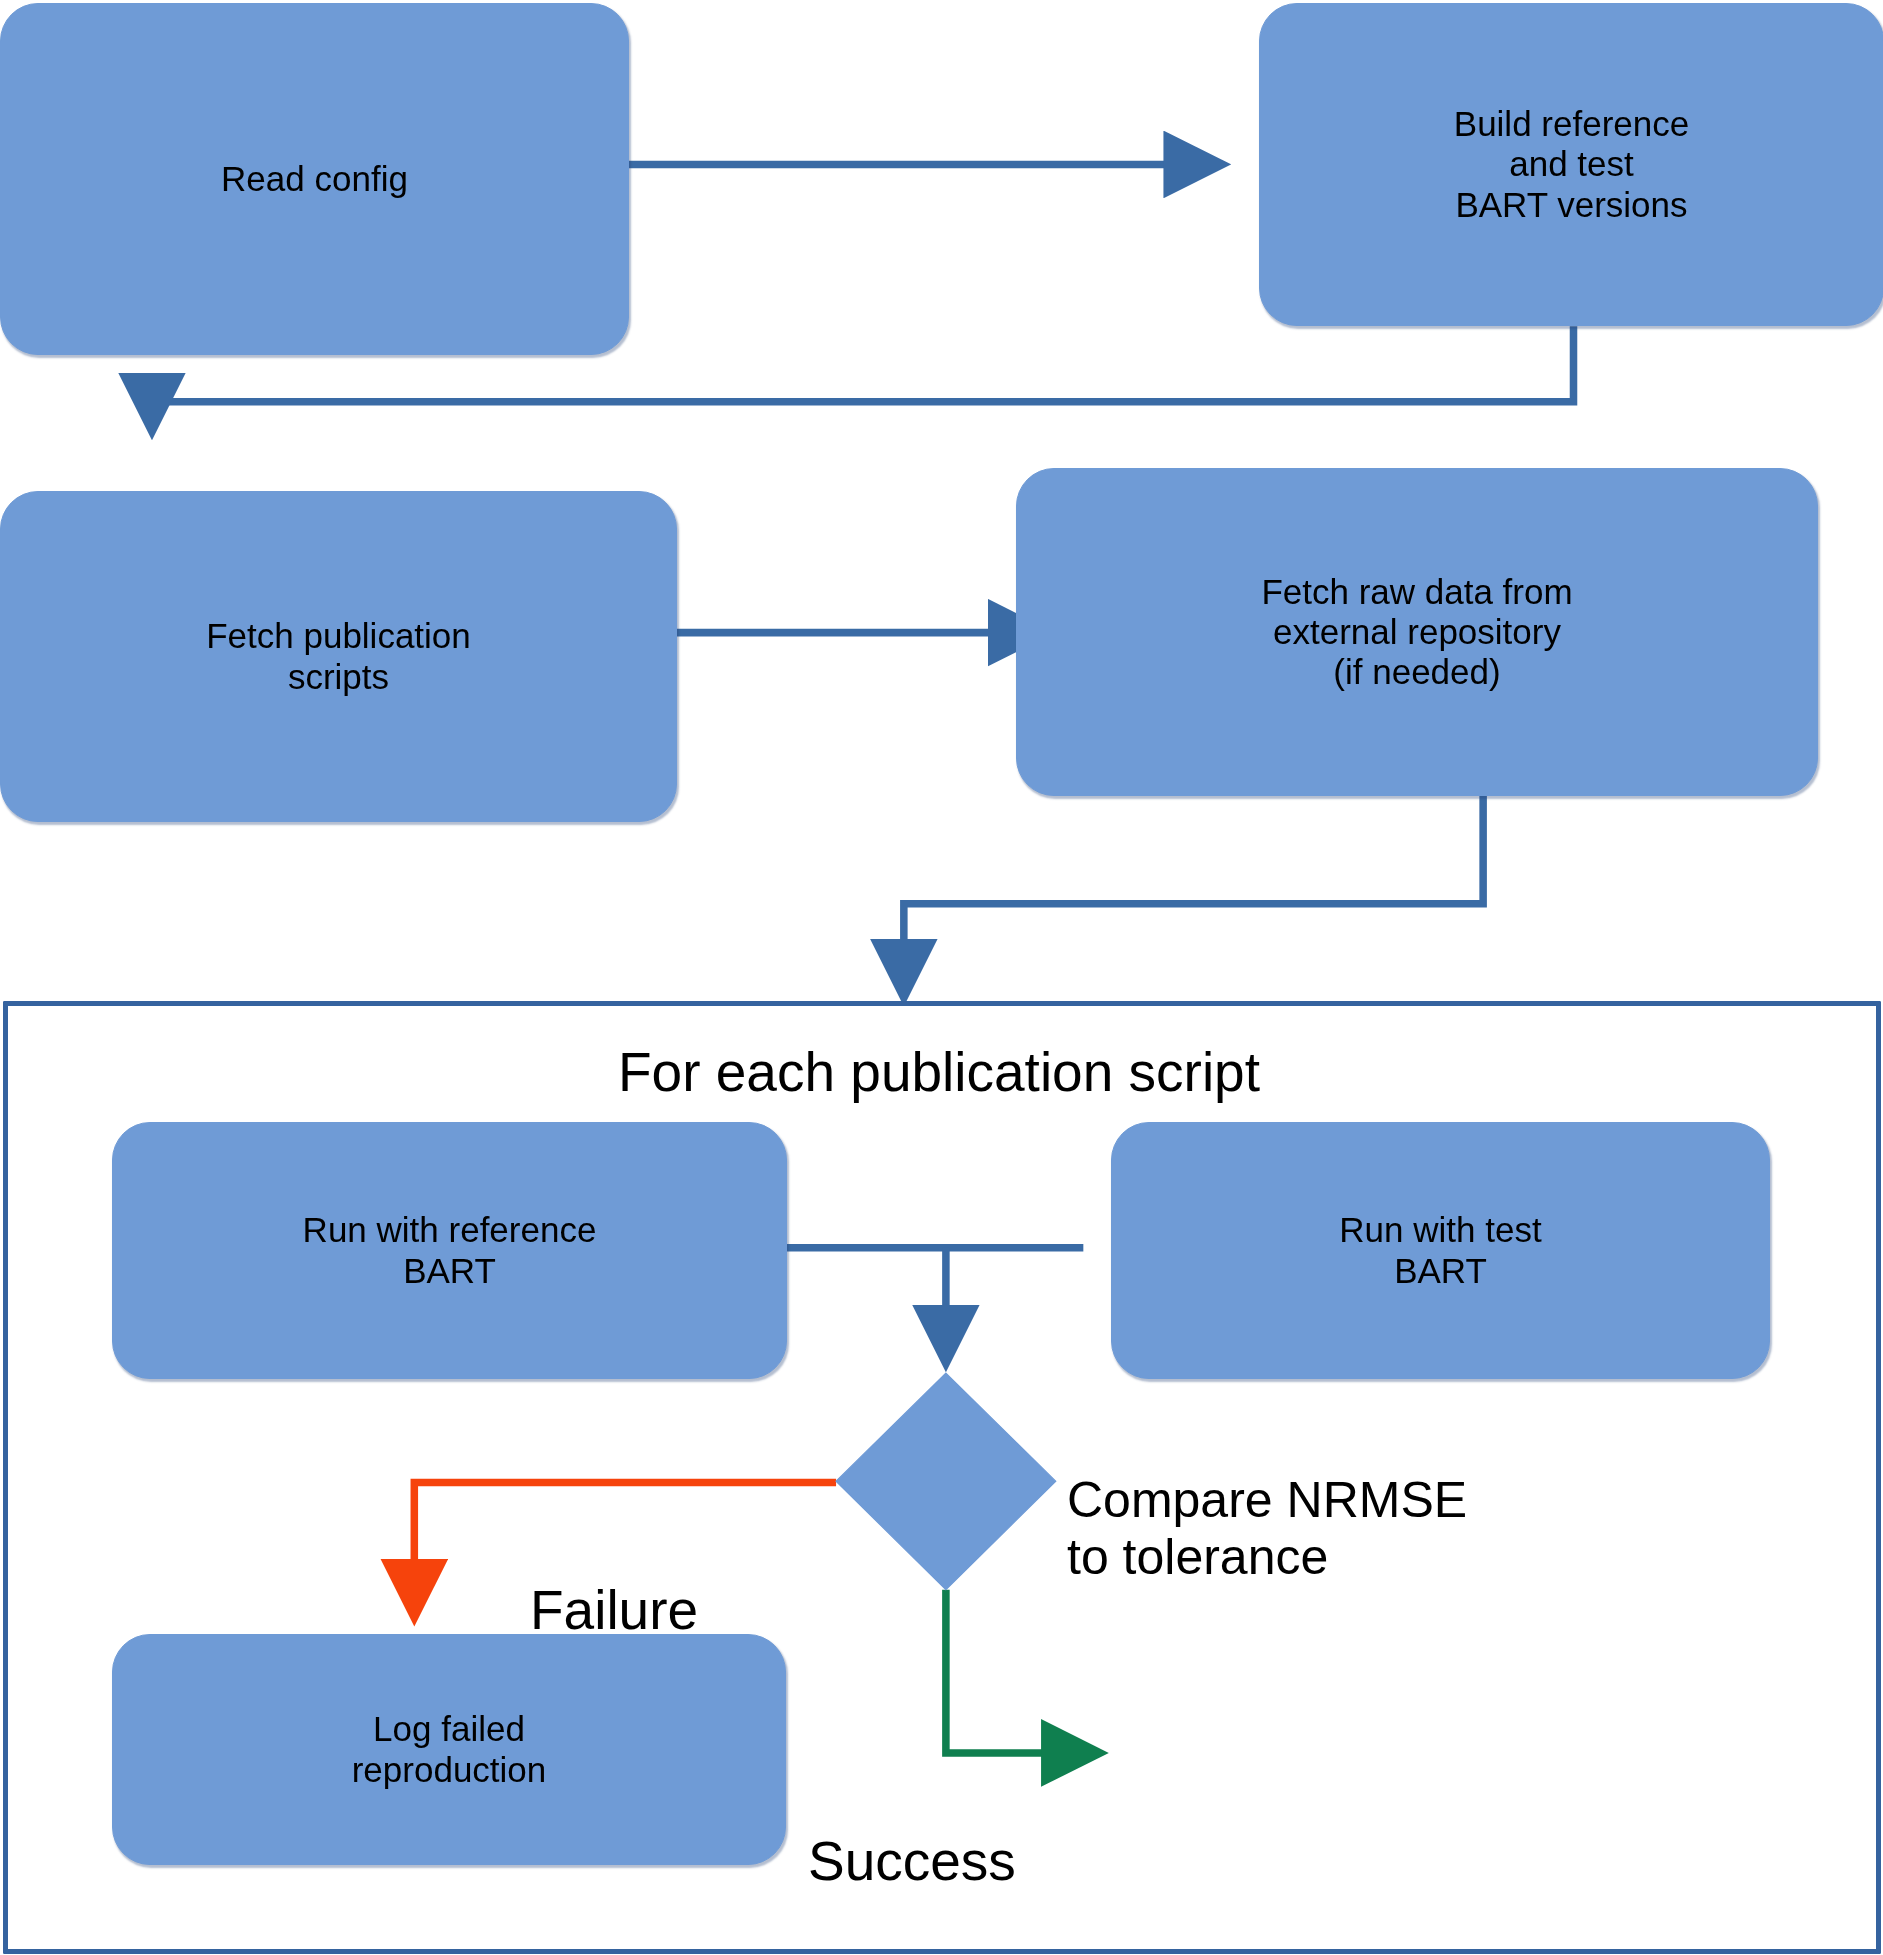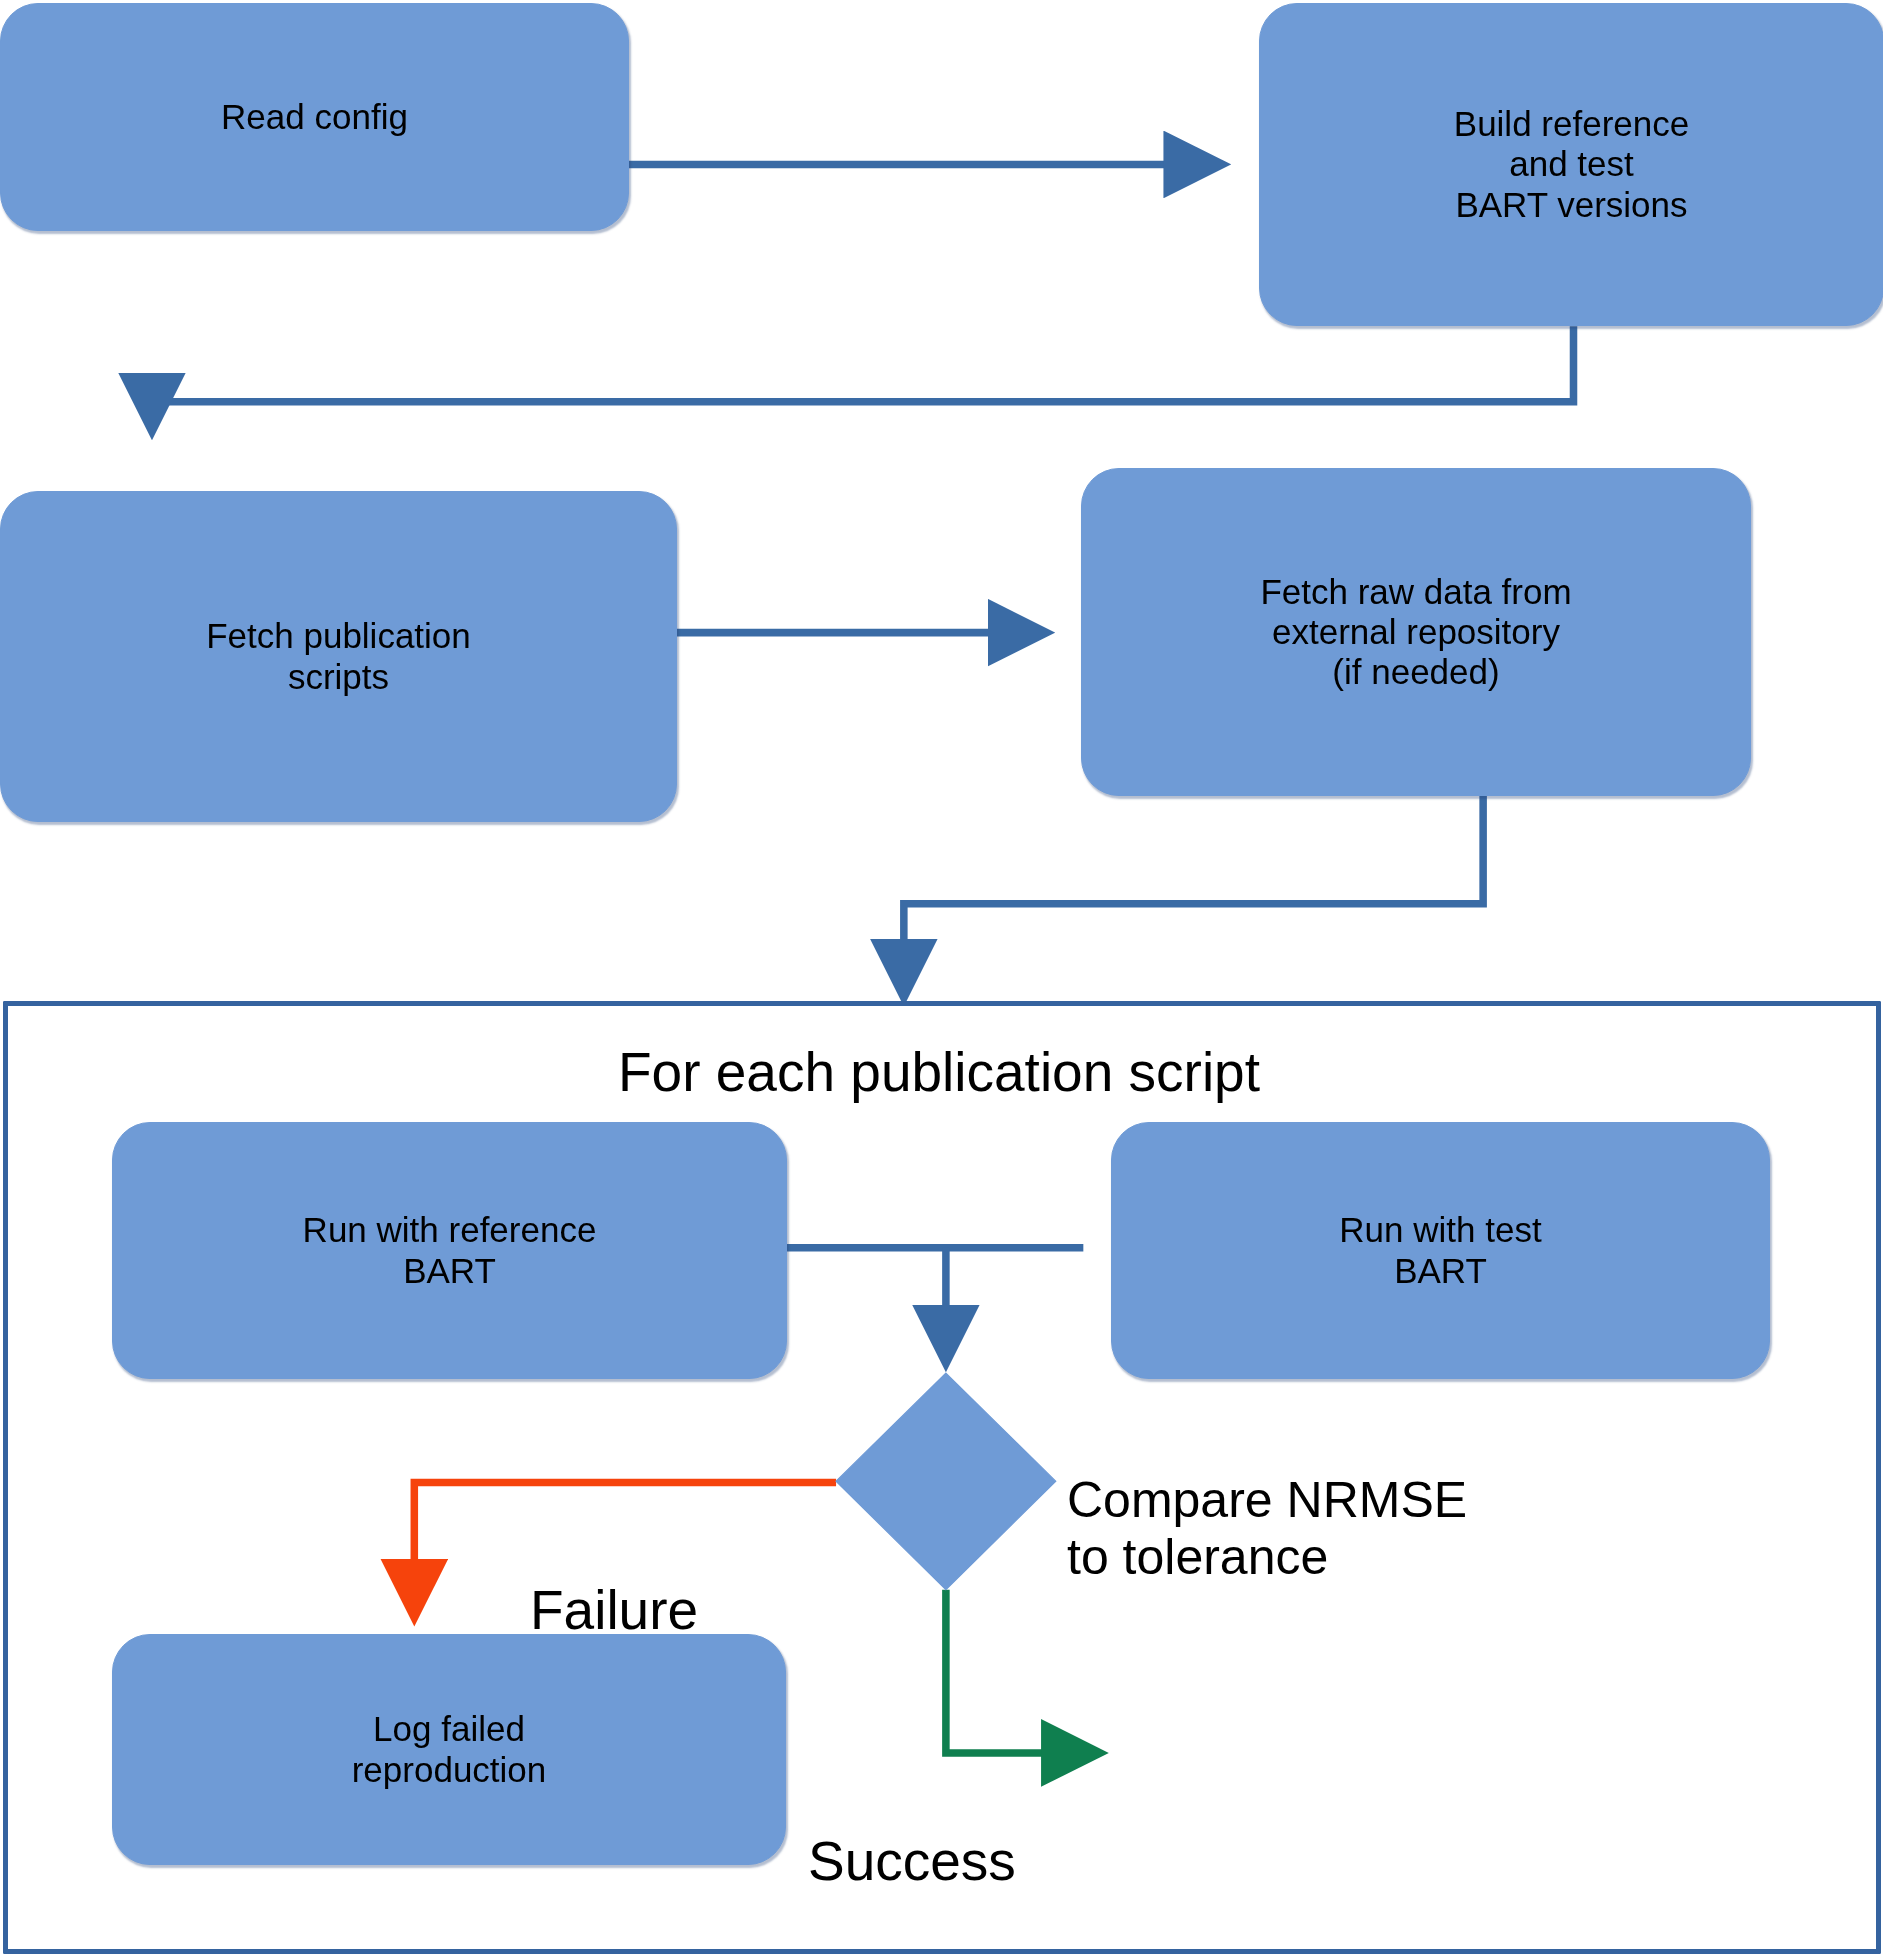--- a/index.html
+++ b/index.html
@@ -104,36 +104,36 @@
     <path d="M 1252 1988 L 1726 1988" fill="none" stroke="#3a6ba5" stroke-width="12"></path>
     <path d="M 1507 1988 L 1507 2165" fill="none" stroke="#3a6ba5" stroke-width="12" marker-end="url(#arrow-blue)"></path>
 
     <path d="M 1332 2362 L 660 2362 L 660 2570" fill="none" stroke="#f6430c" stroke-width="12" marker-end="url(#arrow-red)"></path>
 
     <path d="M 1507 2533 L 1507 2793 L 1745 2793" fill="none" stroke="#0f7f4f" stroke-width="12" marker-end="url(#arrow-green)"></path>
 
     <polygon points="1507,2188 1682,2360 1507,2533 1332,2360" fill="#6f9bd6" stroke="#6f9bd6" stroke-width="2"></polygon>
   </svg>
 
-  <div class="node" style="left:0px; top:3.1px; width:629px; height:228px;">
+  <div class="node" style="left:0px; top:3.1px; width:629px; height:352px;">
     <span>Read config</span>
   </div>
 
   <div class="node" style="left:1259px; top:3.1px; width:625px; height:323px;">
     <span>Build reference
 and test
 BART versions</span>
   </div>
 
   <div class="node" style="left:0px; top:491px; width:677px; height:331px;">
     <span>Fetch publication
 scripts</span>
   </div>
 
-  <div class="node" style="left:1081px; top:468px; width:670px; height:328px;">
+  <div class="node" style="left:1016px; top:468px; width:802px; height:328px;">
     <span>Fetch raw data from
 external repository
 (if needed)</span>
   </div>
 
   <div class="loop-box" style="left:2.5px; top:1001px; width:1878px; height:953px;"></div>
 
   <div class="loop-title" style="left:0px; top:1042px; width:1878px;">
     <span>For each publication script</span>
   </div>

